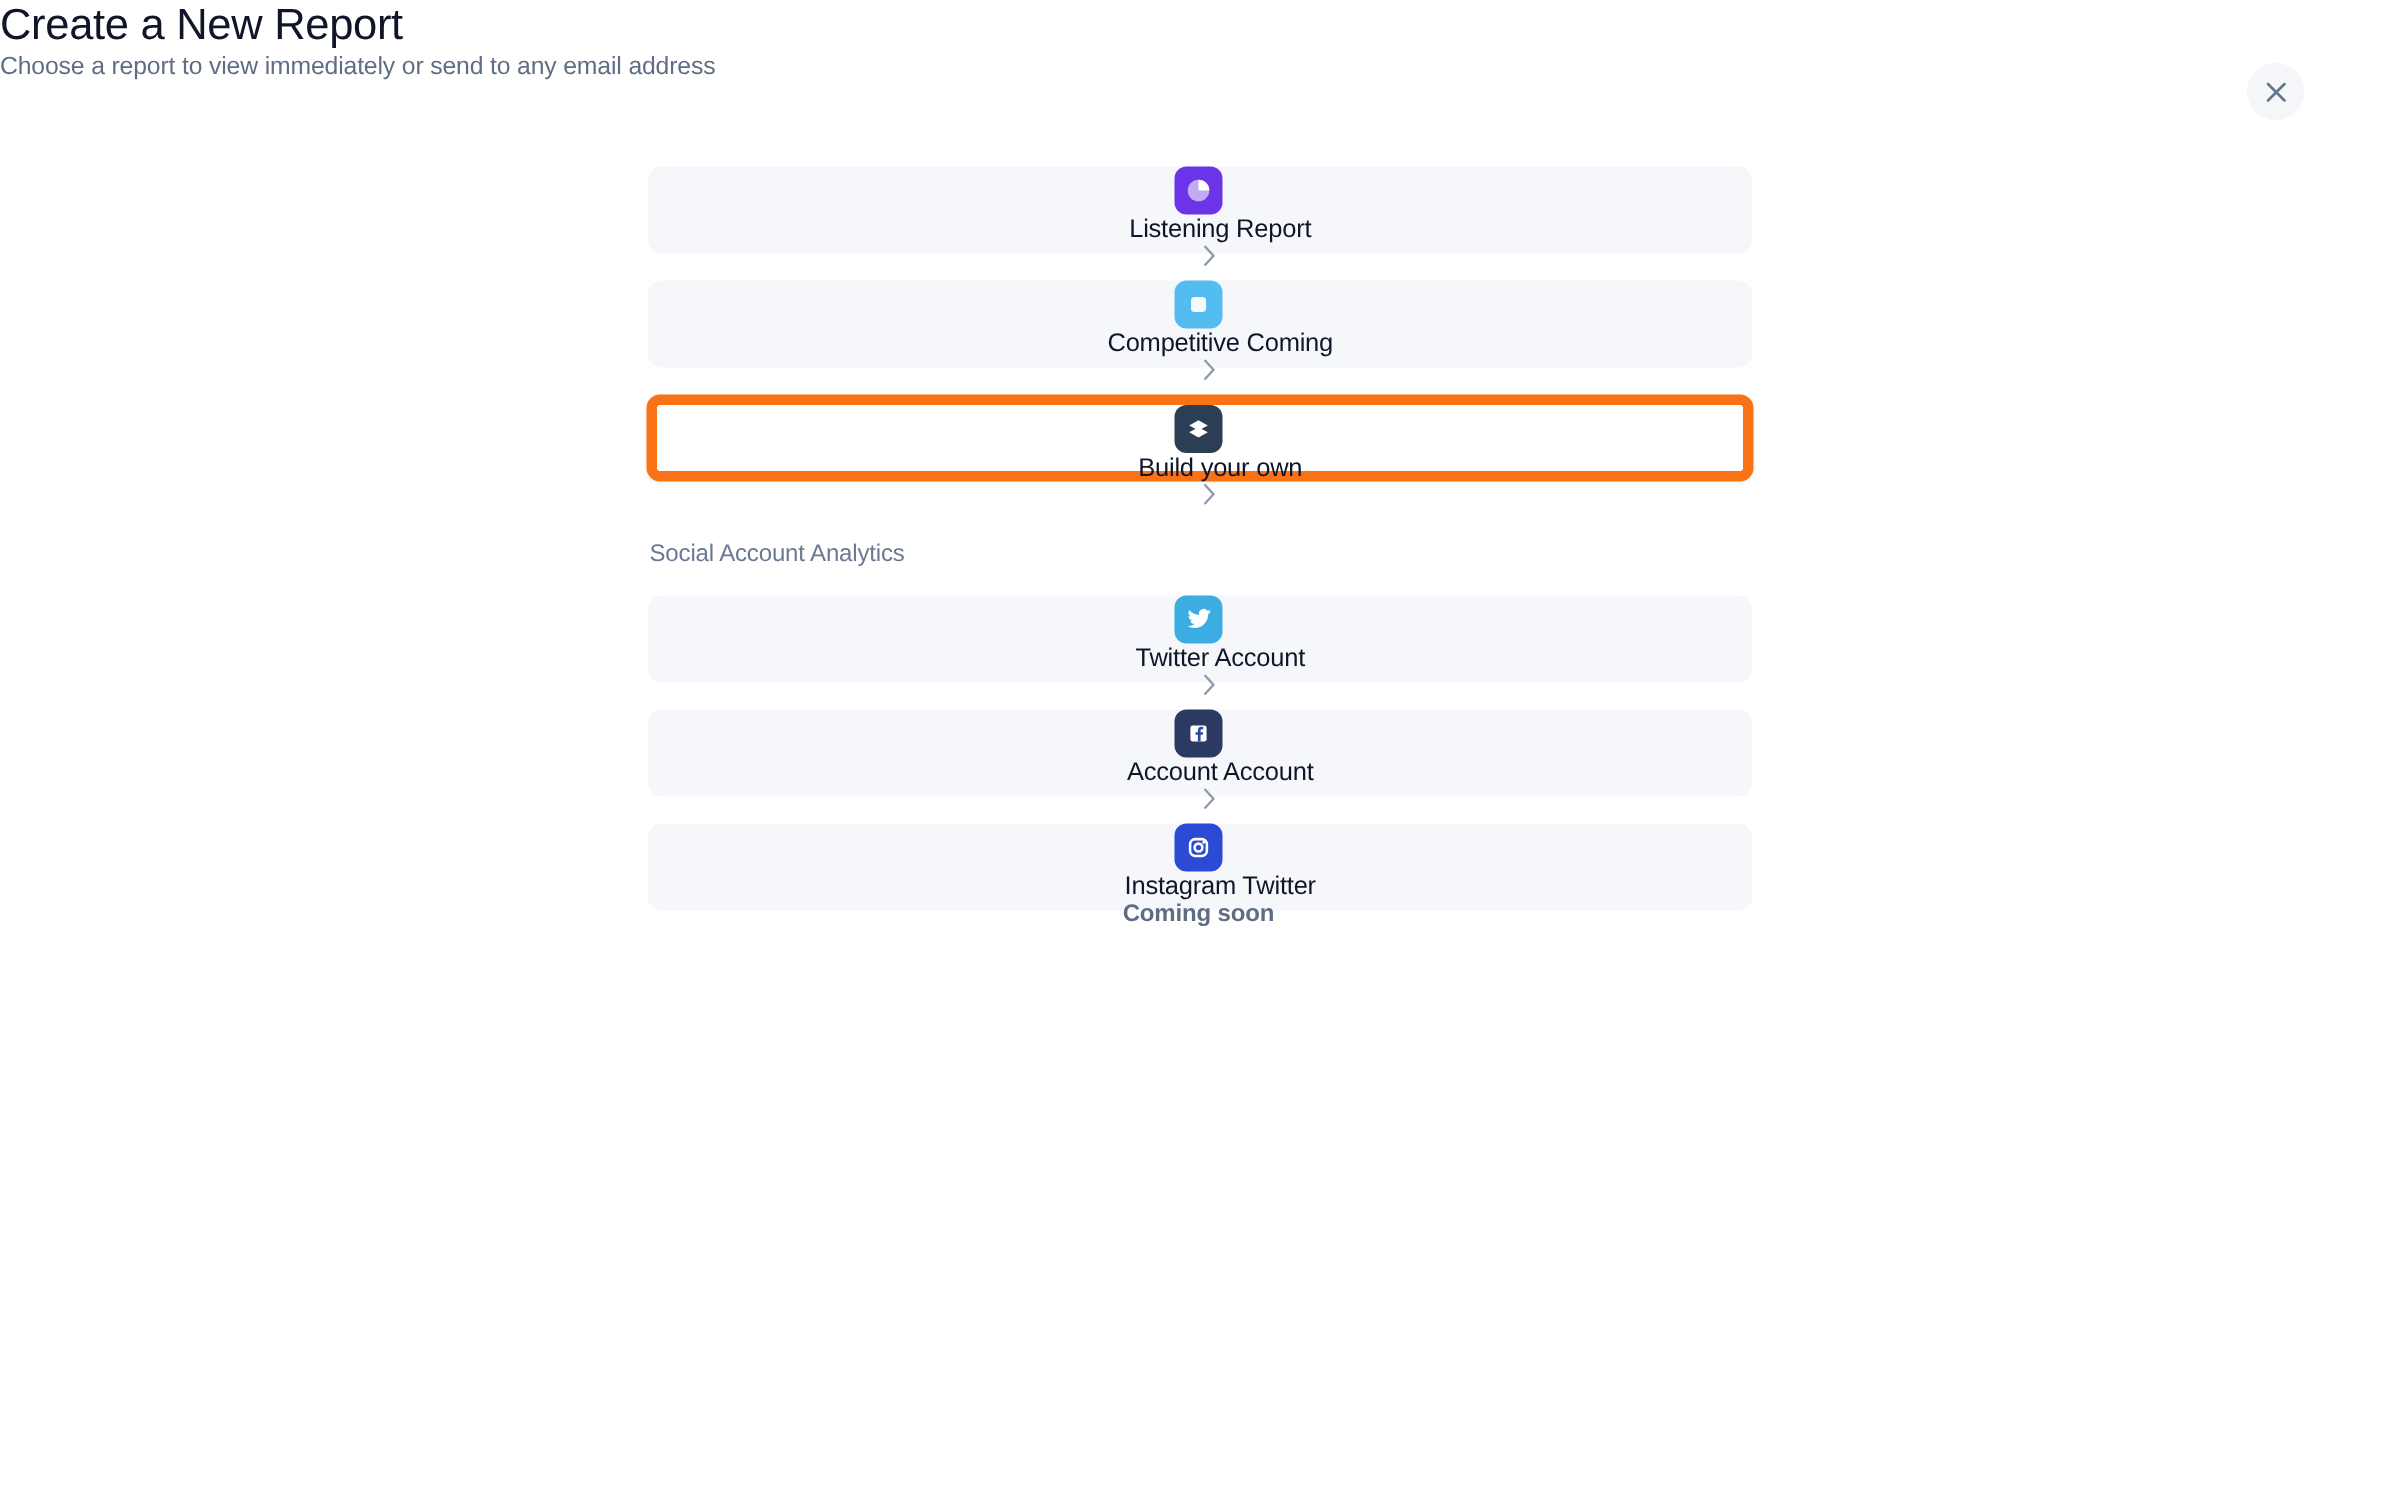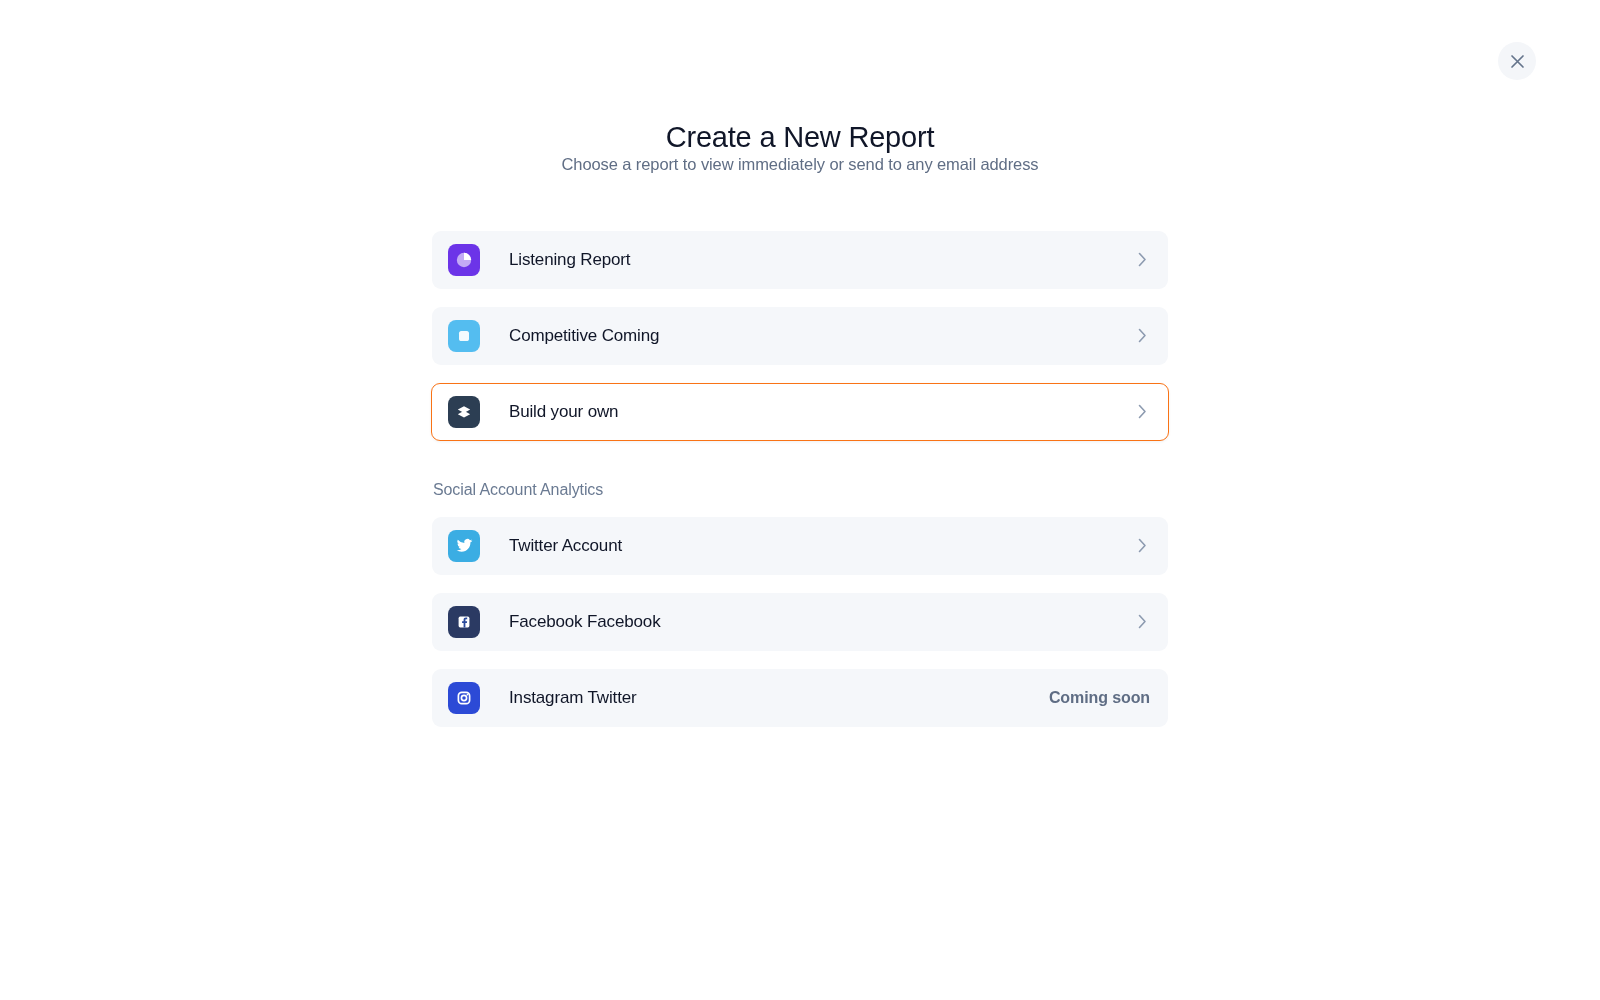--- a/index.html
+++ b/index.html
@@ -30,22 +30,21 @@
     border: none;
     cursor: pointer;
     display: flex;
     align-items: center;
     justify-content: center;
   }
   .close-btn svg { display: block; }
 
   
   .header {
-    padding-top: 120px;
-    text-align: center;
+    text-align: left;
   }
   .page-title {
     font-size: 29px;
     font-weight: 400;
     color: #101628;
     letter-spacing: -0.2px;
     line-height: 1.2;
   }
   .page-subtitle {
     font-size: 16.5px;
@@ -64,24 +63,25 @@
     position: relative;
     display: flex;
     align-items: center;
     height: 58px;
     border-radius: 9px;
     background: #f5f7fa;
     margin-bottom: 18px;
     padding-left: 16px;
     padding-right: 18px;
     cursor: pointer;
+    flex-direction: column;
   }
   .row.is-outlined {
     background: #ffffff;
-    border: 1px solid #f97316;
+    border: 7px solid #f97316;
     box-shadow: 0 1px 3px rgba(16, 22, 40, 0.06);
     width: 738px;
     margin-left: -1px;
   }
   .row-icon {
     width: 32px;
     height: 32px;
     border-radius: 8px;
     flex: 0 0 32px;
     display: flex;
@@ -215,21 +215,21 @@
       </span>
     </div>
 
     <div class="row">
       <span class="row-icon ic-facebook">
         <svg width="20" height="20" viewBox="0 0 20 20" aria-hidden="true">
           <rect x="4.6" y="4.6" width="10.8" height="10.8" rx="1.6" fill="#ffffff"></rect>
           <path d="M11.4 15.4V10.9h1.5l.23-1.75H11.4V8.03c0-.5.14-.85.87-.85h.93V5.6a12 12 0 0 0-1.36-.07c-1.34 0-2.26.82-2.26 2.33v1.3H8.07v1.74h1.51v4.5z" fill="#2b4a9b"></path>
         </svg>
       </span>
-      <span class="row-label">Facebook Facebook</span>
+      <span class="row-label">Account Account</span>
       <span class="row-spacer"></span>
       <span class="row-chevron">
         <svg width="9" height="15" viewBox="0 0 9 15" aria-hidden="true">
           <path d="M1.5 1.5 L7 7.5 L1.5 13.5" stroke="#8d9bb0" stroke-width="1.6" fill="none" stroke-linecap="round" stroke-linejoin="round"></path>
         </svg>
       </span>
     </div>
 
     <div class="row">
       <span class="row-icon ic-instagram">

